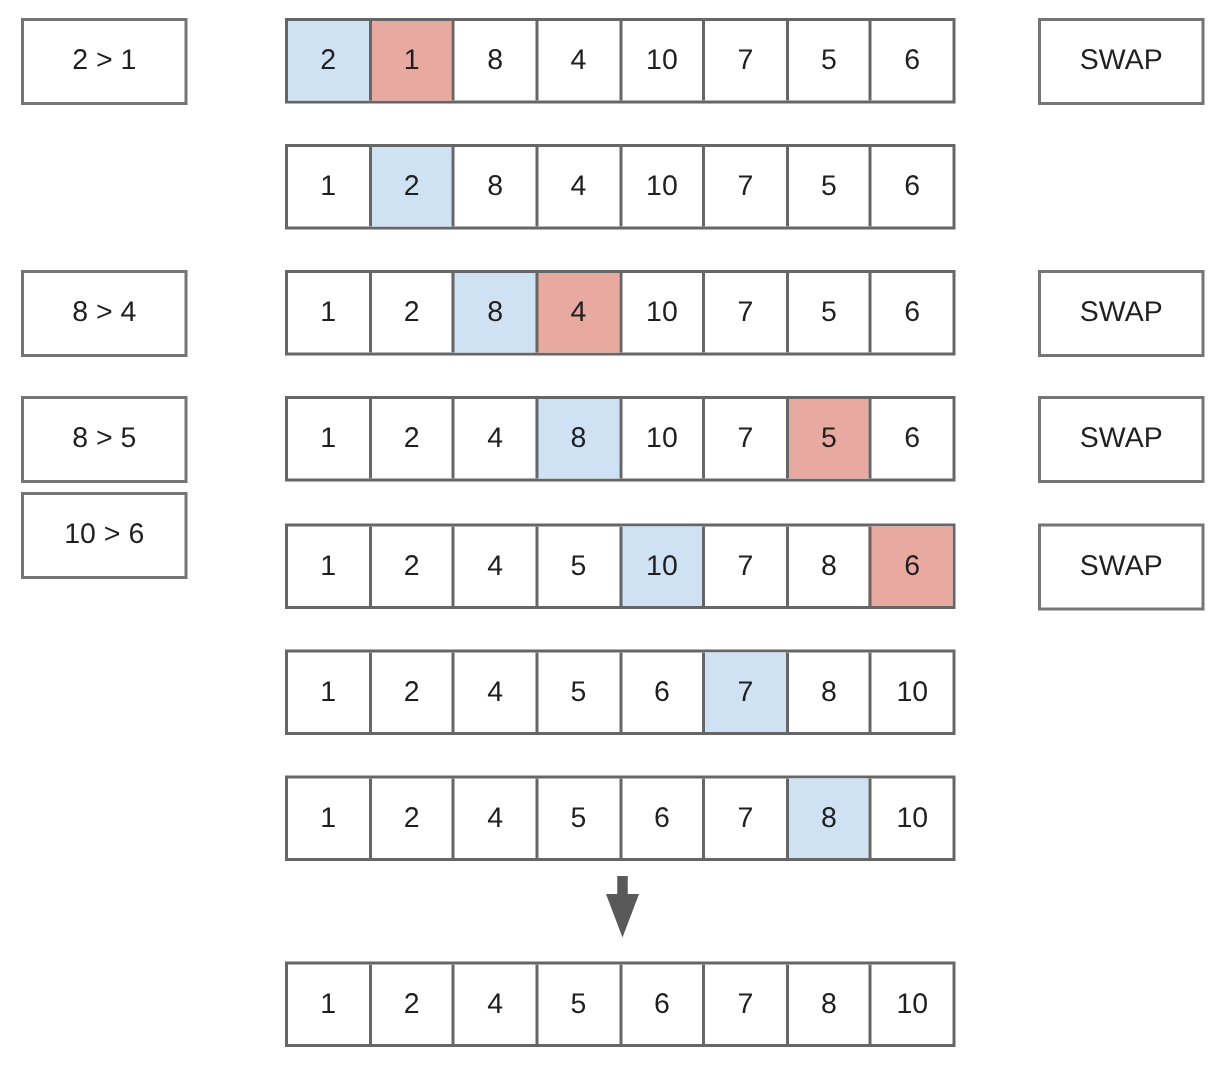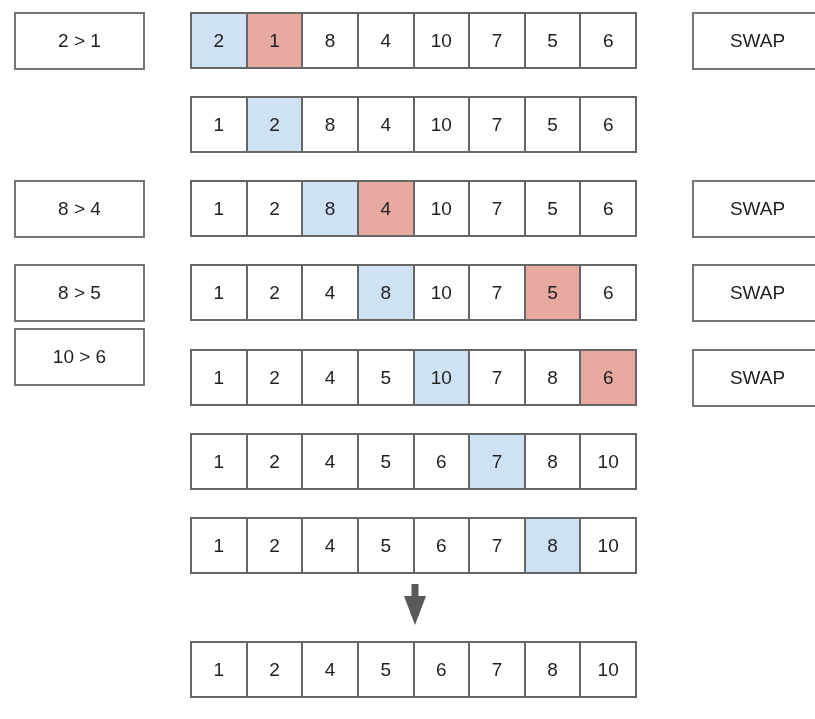--- a/index.html
+++ b/index.html
@@ -8,21 +8,21 @@
     width: 815px;
     height: 719px;
     background: #ffffff;
     font-family: "Liberation Sans", sans-serif;
     font-size: 19px;
     color: #1f1f1f;
     overflow: hidden;
   }
   .label-box {
     position: absolute;
-    width: 131px;
+    width: 111px;
     height: 58px;
     box-sizing: border-box;
     border: 2px solid var(--box-border-gray, #757575);
     background: #ffffff;
     display: flex;
     align-items: center;
     justify-content: center;
   }
   .comparison-box { left: 14px; }
   .swap-box { left: 692px; }

